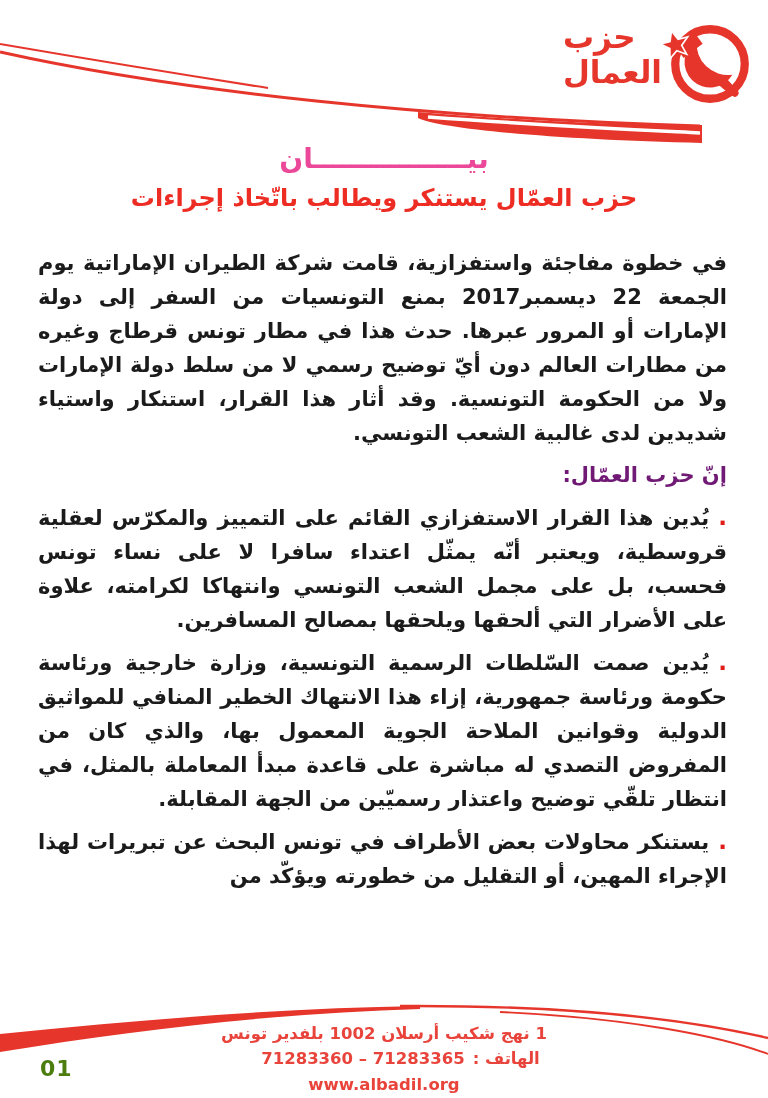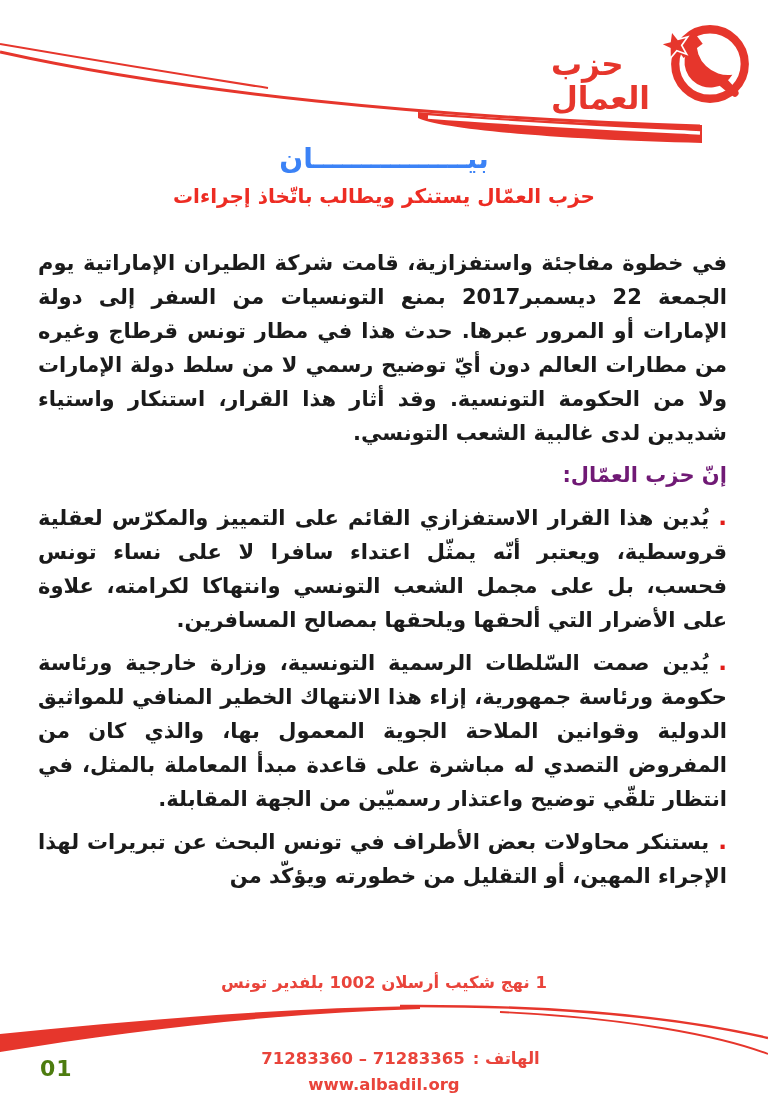--- a/index.html
+++ b/index.html
@@ -10,45 +10,45 @@
     background:#ffffff;
     overflow:hidden;
     font-family:"DejaVu Sans",sans-serif;
   }
   svg{display:block;}
   .swoosh{position:absolute;left:0;pointer-events:none;}
   .swoosh-header{top:0;}
   .swoosh-footer{top:998px;}
 
   
-  .logo{position:absolute;top:12px;right:10px;display:flex;align-items:flex-end;gap:12px;}
+  .logo{position:absolute;top:12px;right:10px;display:flex;align-items:flex-start;gap:0;}
   .logo-text{display:flex;flex-direction:column;align-items:flex-end;direction:rtl;
     color:#e6362c;font-weight:bold;line-height:1.12;font-size:31px;padding-top:8px;}
   .logo-emblem{width:96px;height:104px;}
 
   
   .title1{position:absolute;top:142px;left:0;right:0;text-align:center;direction:rtl;
-    color:#3b82f6;font-size:28px;font-weight:bold;}
+    color:#ec4899;font-size:28px;font-weight:bold;}
   .title2{position:absolute;top:184px;left:0;right:0;text-align:center;direction:rtl;
-    color:#ed2c23;font-size:20px;font-weight:bold;}
+    color:#ed2c23;font-size:24px;font-weight:bold;}
 
   
   .content{
     position:absolute;top:238px;right:33px;left:30px;
     direction:rtl;text-align:justify;
     color:#1b1b1b;font-size:21px;font-weight:bold;line-height:34px;
   }
   .content p{margin:8px;}
   .section-heading{color:#701a75;}
   .bullet{color:#e21c18;margin-left:9px;font-size:23px;}
 
   
   .footer-line{position:absolute;left:0;right:0;text-align:center;
     color:#e9443b;font-weight:bold;font-size:16.5px;}
-  .footer-address{top:973px;direction:rtl;}
+  .footer-address{top:1024px;direction:rtl;}
   .footer-phone{top:1049px;display:flex;justify-content:center;gap:8px;direction:ltr;}
   .footer-phone .num{direction:ltr;unicode-bidi:isolate;margin-left:33px;}
   .footer-phone .lbl{direction:rtl;unicode-bidi:isolate;}
   .footer-site{top:1075px;direction:ltr;}
   .page-number{position:absolute;left:40px;top:1056px;
     color:#4d7c0f;font-weight:bold;font-size:22px;letter-spacing:1px;}
 </style>
 </head>
 <body>
 

